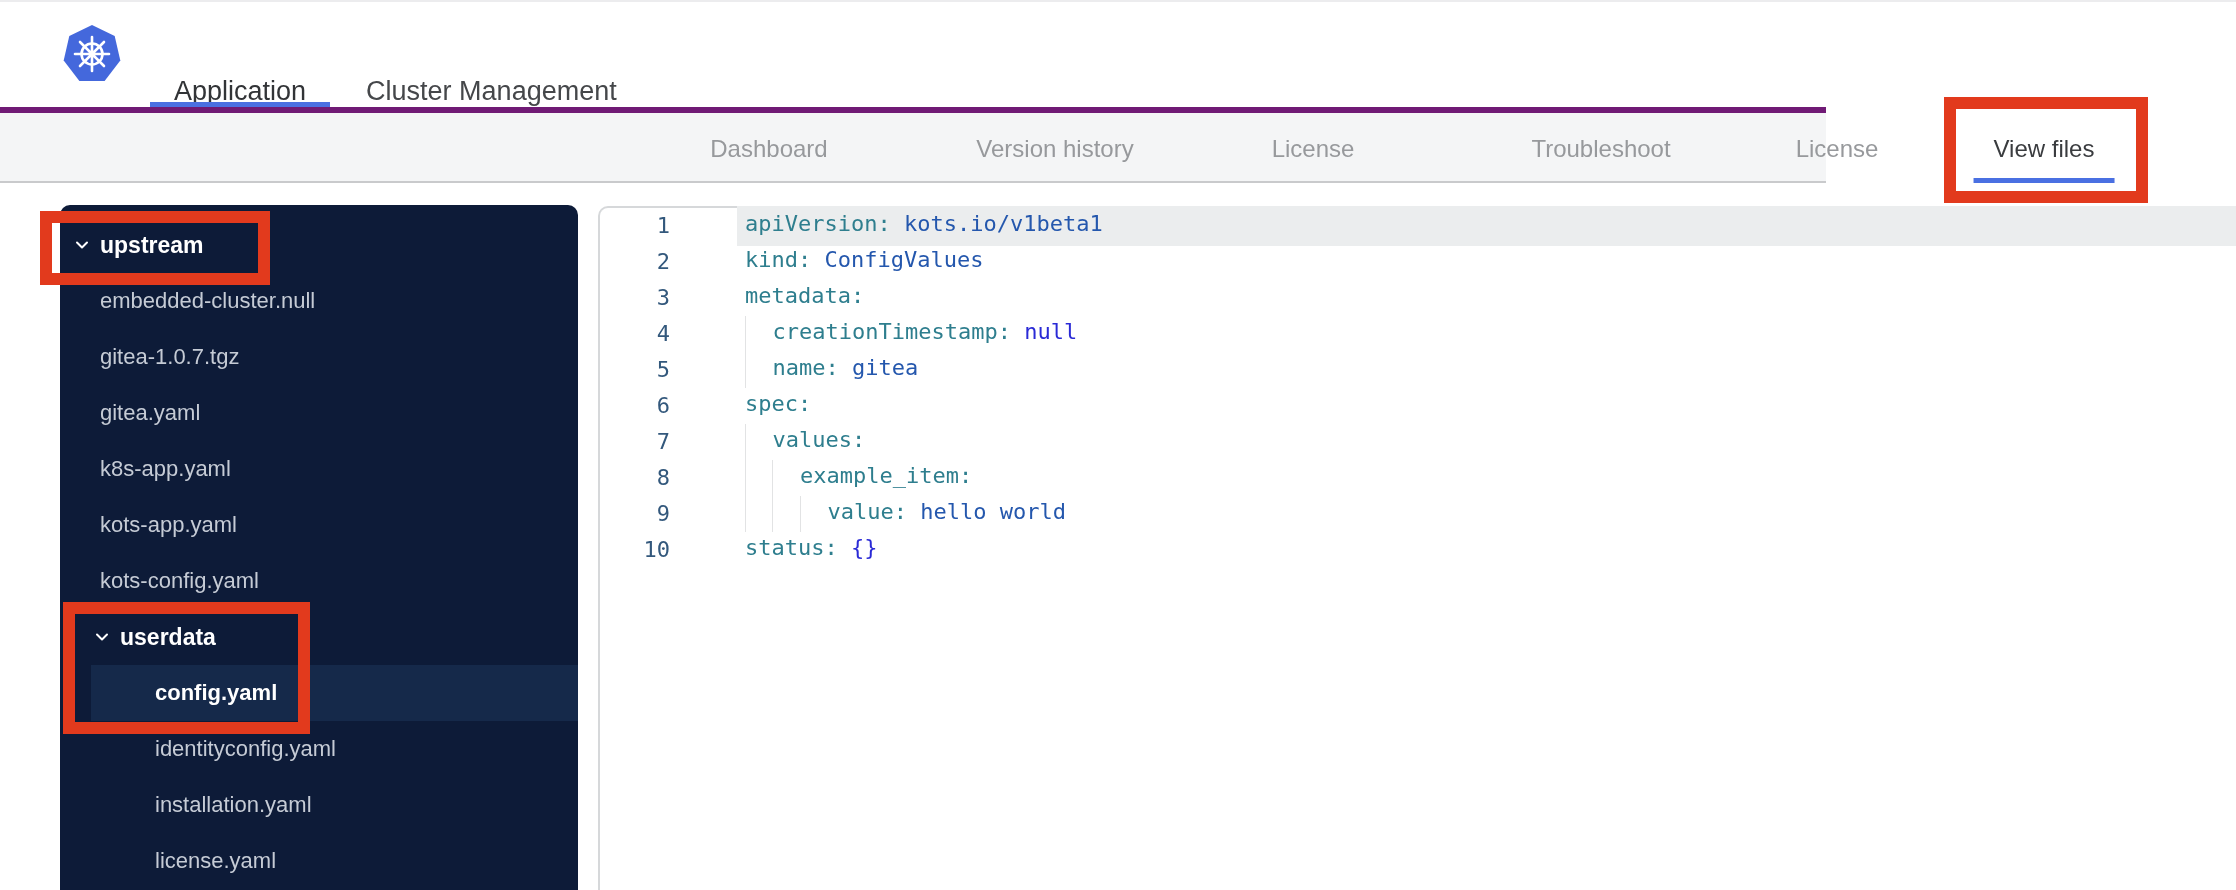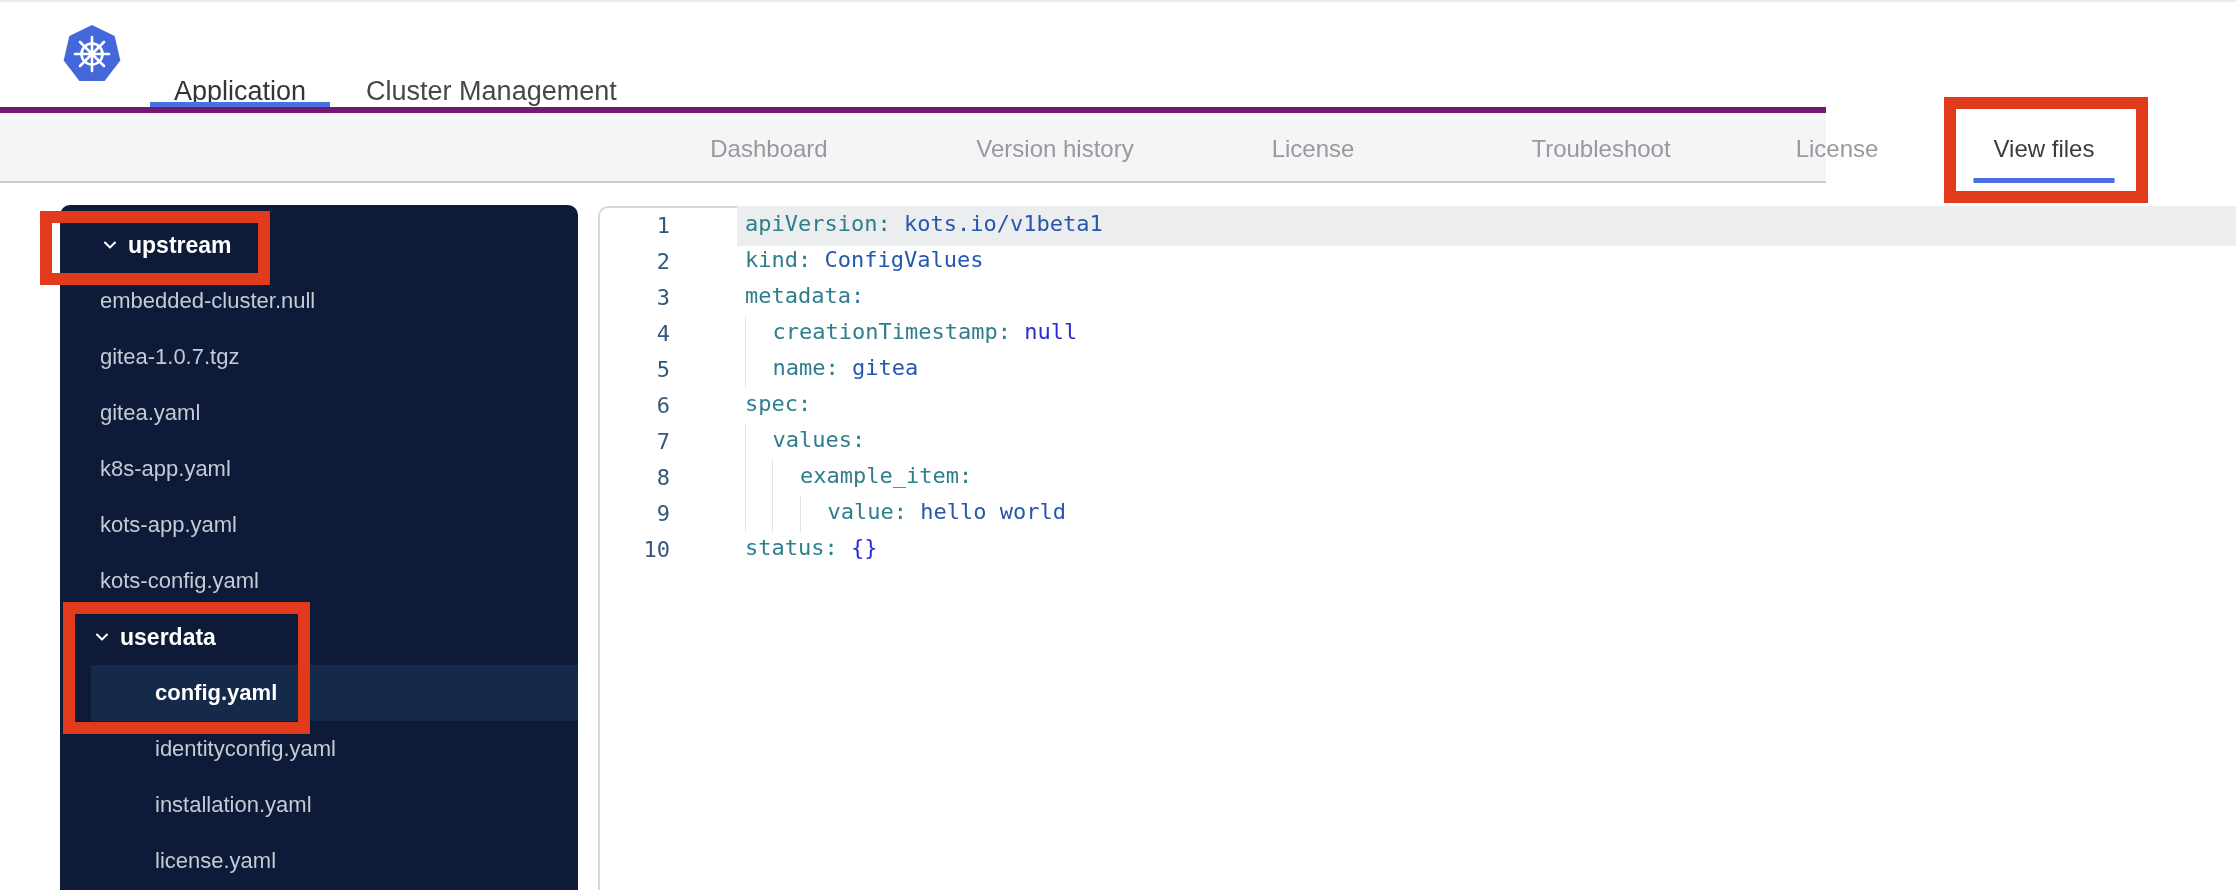--- a/index.html
+++ b/index.html
@@ -32,21 +32,21 @@
   .nav-tab-view-files{left:2044px;}
 
   
   .sidebar{position:absolute;left:60px;top:205px;width:518px;height:685px;background:#0d1b38;
            border-radius:10px 10px 0 0;padding-top:12px;box-sizing:border-box;overflow:hidden;}
   .tree-row{height:56px;display:flex;align-items:center;box-sizing:border-box;cursor:pointer;white-space:nowrap;}
   .tree-row.folder{color:#ffffff;font-weight:700;font-size:23px;}
   .tree-row.file{color:#c5cbd5;font-weight:400;font-size:22px;}
   .tree-row.selected{background:#15294a;color:#ffffff;font-weight:700;}
   .tree-row .chev{display:inline-flex;width:18px;height:18px;margin-right:9px;flex:none;}
-  .pl-folder-0{padding-left:13px;margin-left:28px;}
+  .pl-folder-0{padding-left:13px;}
   .pl-file-1{padding-left:40px;}
   .pl-folder-1{padding-left:33px;}
   .pl-file-2{padding-left:64px;margin-left:31px;}
 
   
   .editor{position:absolute;left:598px;top:206px;width:1638px;height:684px;background:#ffffff;
           border-top:2px solid #d6d8da;border-left:2px solid #d6d8da;border-radius:10px 0 0 0;
           box-sizing:border-box;font-family:"DejaVu Sans Mono",monospace;font-size:22px;}
   .code-line{height:36px;display:flex;align-items:stretch;line-height:36px;}
   .line-num{width:100px;flex:none;text-align:right;padding-right:30px;box-sizing:border-box;

